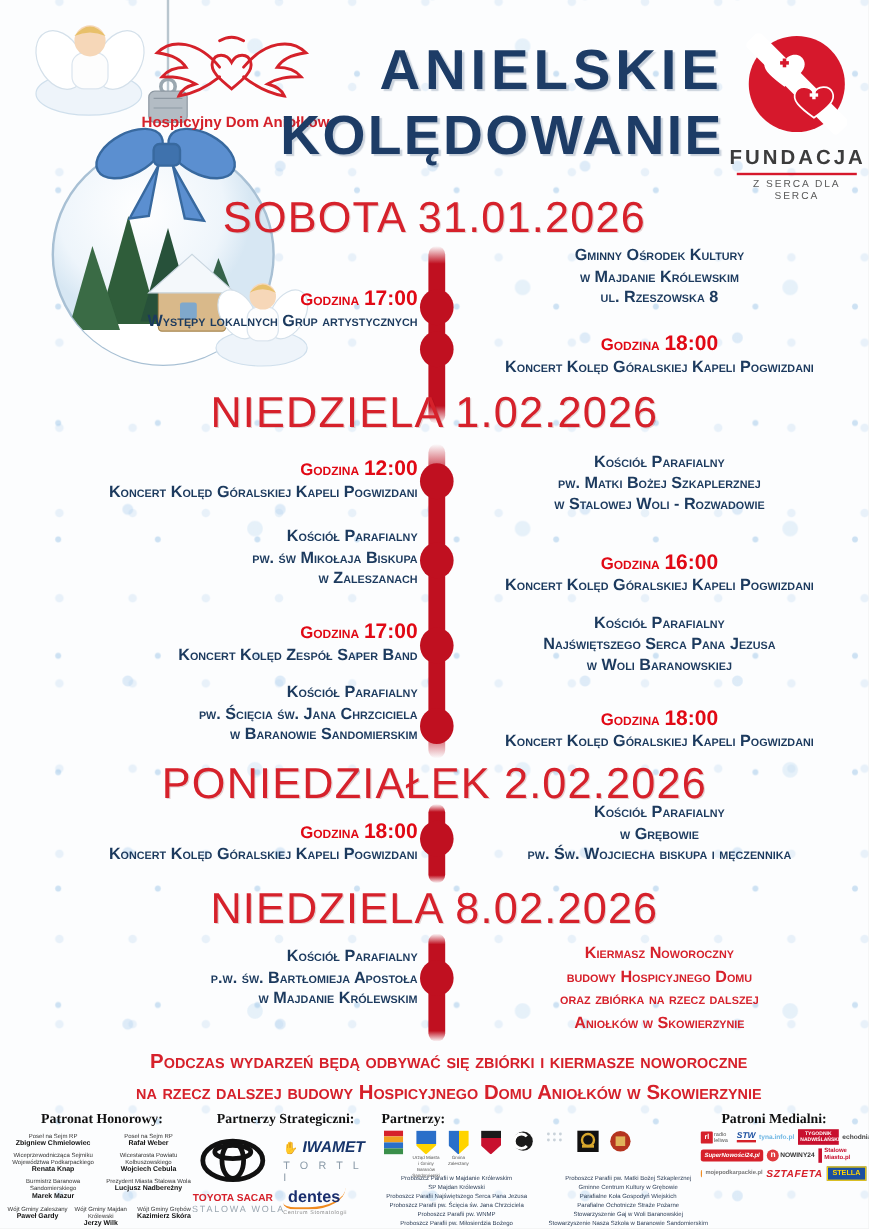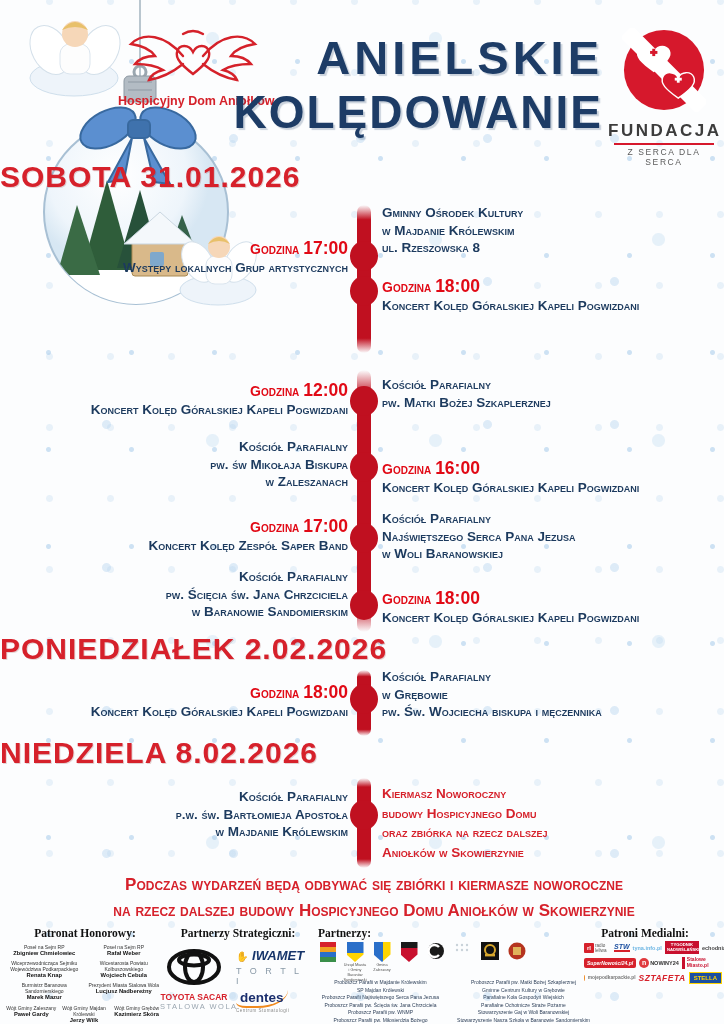--- a/index.html
+++ b/index.html
@@ -19,29 +19,29 @@
   .hda-caption{color:#d5212a;font-size:12.5px;font-weight:bold;margin-top:2px;white-space:nowrap}
   .title{position:absolute;left:213px;top:30px;width:390px;text-align:right;color:#1d3c66;
     font-weight:bold;text-shadow:2px 2px 1px rgba(27,60,102,.22);line-height:1.18}
   .title .t1{font-size:47px;letter-spacing:4px;margin-left:56px}
   .title .t2{font-size:46px;letter-spacing:2px}
   .fundacja{position:absolute;left:608px;top:28px;width:112px;text-align:center}
   .fundacja .fname{font-size:17px;font-weight:bold;color:#3c3c3c;letter-spacing:2.5px;margin-top:5px}
   .fundacja .fline{height:2px;background:#d6182c;margin:2px 6px}
   .fundacja .ftag{font-size:8.5px;color:#5a5a5a;letter-spacing:1.6px;margin-top:2px}
   
-  .sec-h{position:absolute;left:0;width:100%;color:#d6212b;font-weight:bold;
-    font-size:30px;letter-spacing:1px;text-shadow:1px 1px 0 rgba(120,20,20,.18)}
+  .sec-h{position:absolute;left:0;width:100%;text-align:center;color:#d6212b;font-weight:normal;
+    font-size:36px;letter-spacing:1px;text-shadow:1px 1px 0 rgba(120,20,20,.18)}
   
   .tl-bar{position:absolute;left:357px;width:14px;border-radius:7px;
     background:linear-gradient(to bottom,rgba(193,18,31,0),#c01020 10%,#c01020 90%,rgba(193,18,31,0))}
   .tl-dot{position:absolute;left:350px;width:28px;height:30px;border-radius:50%;background:#c01020}
   
   .row-l{position:absolute;right:376px;width:340px;text-align:right}
-  .row-r{position:absolute;left:382px;width:335px;text-align:left}
+  .row-r{position:absolute;left:382px;width:335px;text-align:center}
   .sc{font-variant:small-caps}
   .time{color:#e10915;font-weight:bold;font-size:14px}
   .time .tval{font-size:17.5px}
   .desc,.venue div{color:#1c3a5e;font-weight:bold;font-size:13.5px;line-height:1.3}
   .venue-red div{color:#d6212b;font-weight:bold;font-size:13.5px;line-height:1.45}
   
   .notice{position:absolute;left:12px;top:872px;width:100%;text-align:center;color:#d6212b;
     font-weight:bold;font-size:17px;line-height:1.5}
   
   .f-h{position:absolute;top:927px;font-family:"Liberation Serif",serif;font-weight:bold;
@@ -213,34 +213,36 @@
     <div class="time sc"><span>Godzina</span>
       <span class="tval">17:00</span></div>
     <div class="desc sc">Występy lokalnych Grup artystycznych</div>
   </div>
   <div class="row-r" style="top:276px">
     <div class="time sc"><span>Godzina</span>
       <span class="tval">18:00</span></div>
     <div class="desc sc">Koncert Kolęd Góralskiej Kapeli Pogwizdani</div>
   </div>
 
+  <div class="sec-h sc" style="top:323px">NIEDZIELA 1.02.2026</div>
   <div class="tl-bar" style="top:370px;height:262px"></div>
   <div class="tl-dot" style="top:386px"></div>
   <div class="tl-dot" style="top:452px"></div>
   <div class="tl-dot" style="top:523px"></div>
   <div class="tl-dot" style="top:590px"></div>
 
   <div class="row-l" style="top:380px">
     <div class="time sc"><span>Godzina</span>
       <span class="tval">12:00</span></div>
     <div class="desc sc">Koncert Kolęd Góralskiej Kapeli Pogwizdani</div>
   </div>
   <div class="row-r venue sc" style="top:376px">
     <div>Kościół Parafialny</div>
     <div>pw. Matki Bożej Szkaplerznej</div>
+    <div>w Stalowej Woli - Rozwadowie</div>
   </div>
 
   <div class="row-l venue sc" style="top:438px">
     <div>Kościół Parafialny</div>
     <div>pw. św Mikołaja Biskupa</div>
     <div>w Zaleszanach</div>
   </div>
   <div class="row-r" style="top:458px">
     <div class="time sc"><span>Godzina</span>
       <span class="tval">16:00</span></div>

